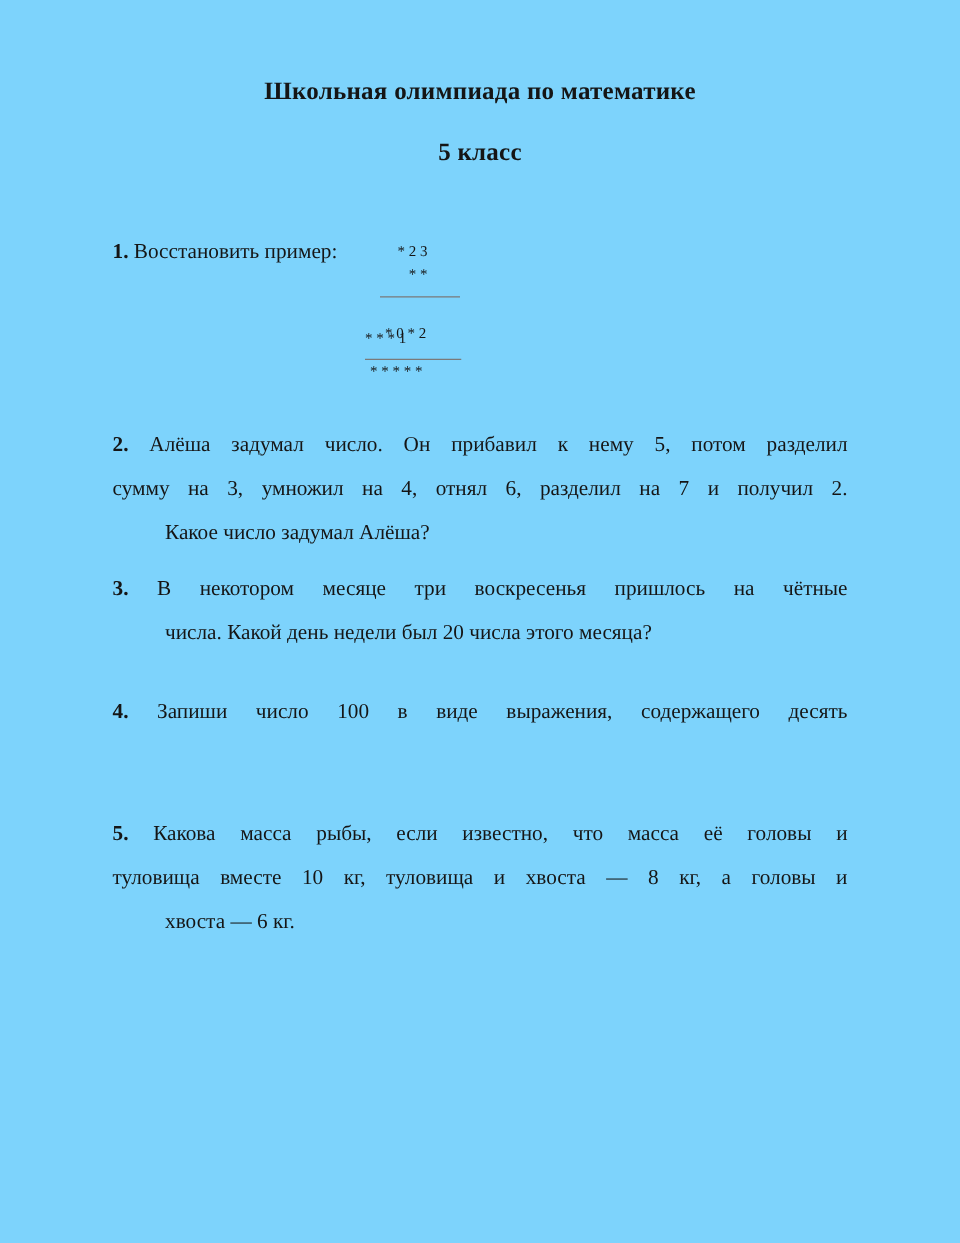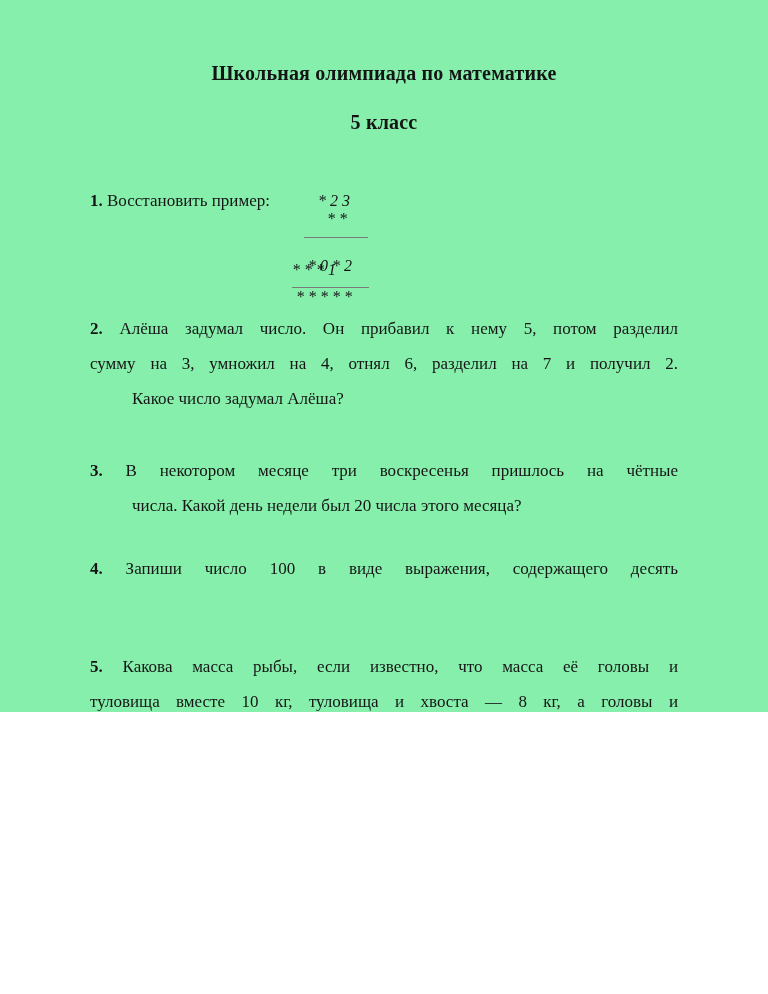--- a/index.html
+++ b/index.html
@@ -3,22 +3,22 @@
 <meta charset="utf-8">
 <style>
   html, body {
     margin: 0;
     padding: 0;
     background: #ffffff;
   }
   .doc {
     position: relative;
     width: 768px;
-    height: 712px;
-    background: #86efac;
+    height: 994px;
+    background: #7dd3fc;
     color: #151515;
     font-family: "Liberation Serif", "DejaVu Serif", serif;
     overflow: hidden;
   }
   .centered {
     position: absolute;
     left: 0;
     right: 0;
     text-align: center;
     font-weight: bold;
@@ -45,39 +45,38 @@
     position: absolute;
     left: 90px;
     top: 190px;
     font-size: 17px;
     line-height: 22px;
     text-align: right;
   }
 
   .mult-row {
     position: absolute;
-    font-size: 16px;
+    font-size: 12px;
     line-height: 18px;
     white-space: pre;
-    font-style: italic;
   }
   .mult-rule {
     position: absolute;
     height: 0;
     border-top: 1px solid #7a7a7a;
   }
   .mr1 { left: 318px; top: 192px; }
   .mr2 { left: 327px; top: 210px; }
   .rule1 { left: 304px; top: 237px; width: 64px; }
   .mr3 { left: 308px; top: 241px; margin-top: 16px; }
   .mr4 { left: 292px; top: 261px; }
   .rule2 { left: 292px; top: 287px; width: 77px; }
   .mr5 { left: 296px; top: 288px; }
 
-  .p2 { top: 311px; }
+  .p2 { top: 338px; }
   .p3 { top: 453px; }
   .p4 { top: 551px; }
   .p5 { top: 649px; }
 </style>
 </head>
 <body>
 
 <div class="doc">
 
   <div class="centered doc-title">Школьная олимпиада по математике</div>

